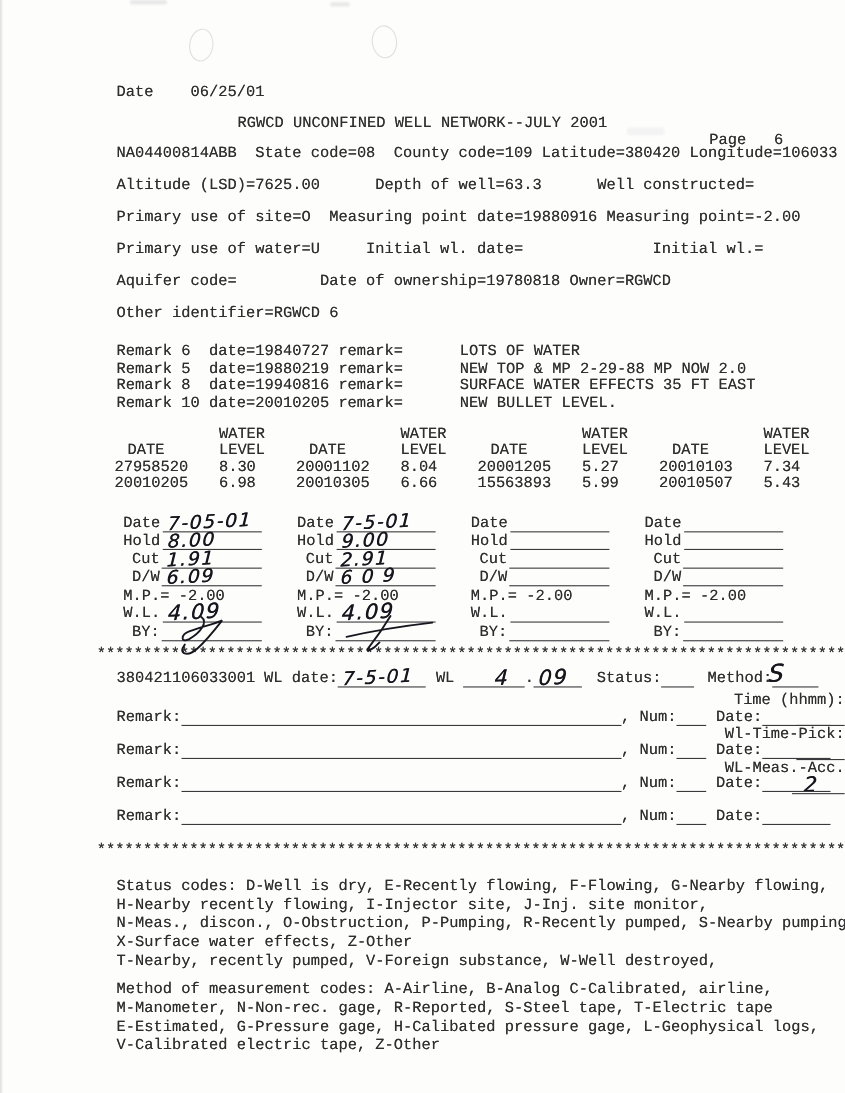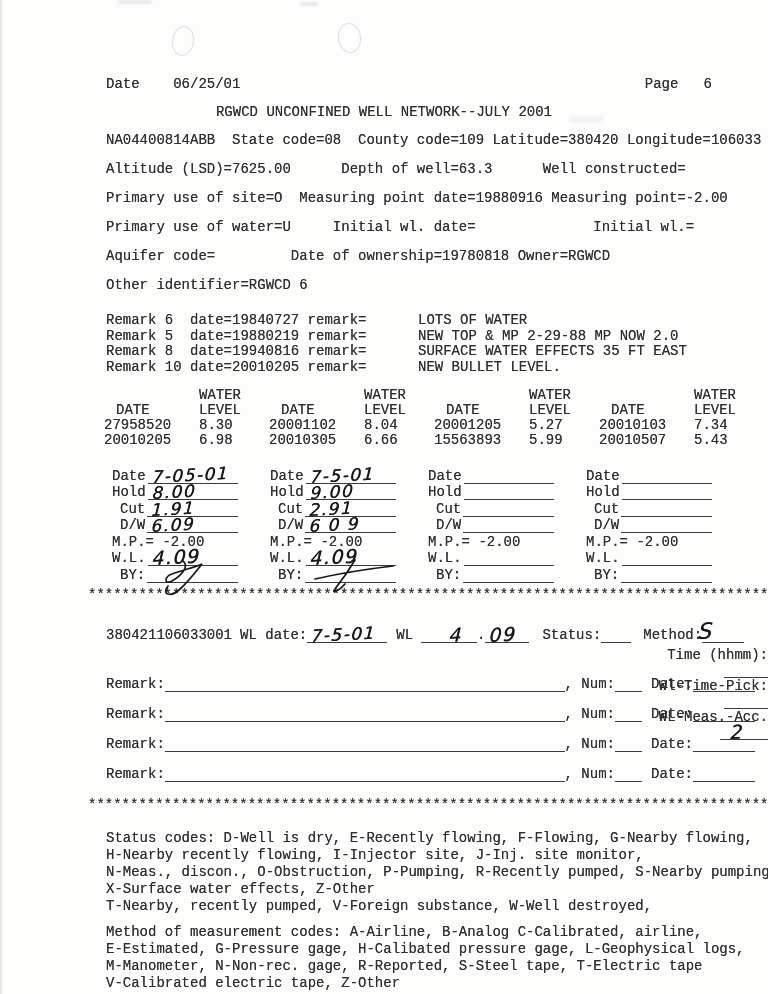--- a/index.html
+++ b/index.html
@@ -19,21 +19,21 @@
   .hole2{left:338px;top:23px;width:21px;height:28px;transform:rotate(-6deg);}
   .smudge{position:absolute;background:rgba(185,185,188,.30);border-radius:3px;filter:blur(1px);}
   .sm1{left:118px;top:0;width:34px;height:4px;}
   .sm2{left:300px;top:2px;width:18px;height:4px;}
   .sm3{left:570px;top:116px;width:34px;height:7px;opacity:.5;}
   
   .doc{position:relative;padding-top:76px;}
   .mL{margin-left:106px;}
   .header-row{display:flex;height:15px;}
   .header-left{margin-left:106px;white-space:pre;}
-  .header-right{margin-left:auto;margin-right:56px;white-space:pre;}
+  .header-right{margin-left:auto;margin-right:56px;white-space:pre;margin-top:44px;}
   .title{margin-top:13px;text-align:center;height:15px;}
   .info{margin-top:14px;}
   .info .t{line-height:15px;margin-bottom:14px;height:15px;}
   .remarks{margin-top:20px;}
   .rrow{display:flex;line-height:15.5px;white-space:pre;}
   .rlabel{width:84px;flex:none;}
   .rfield{width:228px;flex:none;}
   
   .wltable{margin-top:13px;margin-left:104px;display:flex;}
   .wlgroup{width:165px;flex:none;}
@@ -54,27 +54,27 @@
     color:#16161e;text-shadow:.4px 0 0 #16161e;
     position:absolute;left:4px;bottom:-3px;white-space:nowrap;
     font-size:17px;letter-spacing:1.5px;line-height:1;
     transform:rotate(-3deg) skewX(-6deg);transform-origin:left bottom;
   }
   .sig{position:absolute;left:6px;bottom:-15px;overflow:visible;}
   
   .sep{margin-left:88px;margin-top:4px;height:15px;white-space:pre;overflow:hidden;}
   .sep2{margin-top:10px;}
   
-  .wl-entry{margin-top:19px;}
+  .wl-entry{margin-top:1px;}
   .wlrow{display:flex;align-items:flex-end;height:22px;margin-left:106px;white-space:pre;}
   .wlrow2{height:16px;margin-left:190px;margin-top:4px;flex-direction:column;}
   .blk{display:inline-block;border-bottom:1.5px solid #3a3a3c;height:14px;position:relative;flex:none;}
   .hand-lg{font-size:19px;}
   
-  .remark-rows{margin-top:14px;}
+  .remark-rows{}
   .remrow{display:flex;align-items:flex-end;margin-left:106px;margin-right:13px;height:15px;margin-bottom:15px;white-space:pre;}
   .growline{flex:1;border-bottom:1.5px solid #3a3a3c;height:13px;}
   
   .codes{margin-top:18px;}
   .codes .t{line-height:17px;}
   .codes2{margin-top:9px;}
 </style>
 </head>
 <body>
 
@@ -394,18 +394,18 @@
   <div class="codes mL">
     <div class="t">Status codes: D-Well is dry, E-Recently flowing, F-Flowing, G-Nearby flowing,</div>
     <div class="t">H-Nearby recently flowing, I-Injector site, J-Inj. site monitor,</div>
     <div class="t">N-Meas., discon., O-Obstruction, P-Pumping, R-Recently pumped, S-Nearby pumping,</div>
     <div class="t">X-Surface water effects, Z-Other</div>
     <div class="t">T-Nearby, recently pumped, V-Foreign substance, W-Well destroyed,</div>
   </div>
 
   <div class="codes codes2 mL">
     <div class="t">Method of measurement codes: A-Airline, B-Analog C-Calibrated, airline,</div>
+    <div class="t">M-Manometer, N-Non-rec. gage, R-Reported, S-Steel tape, T-Electric tape</div>
     <div class="t">E-Estimated, G-Pressure gage, H-Calibated pressure gage, L-Geophysical logs,</div>
-    <div class="t">M-Manometer, N-Non-rec. gage, R-Reported, S-Steel tape, T-Electric tape</div>
     <div class="t">V-Calibrated electric tape, Z-Other</div>
   </div>
 
 </div>
 
 </body></html>

